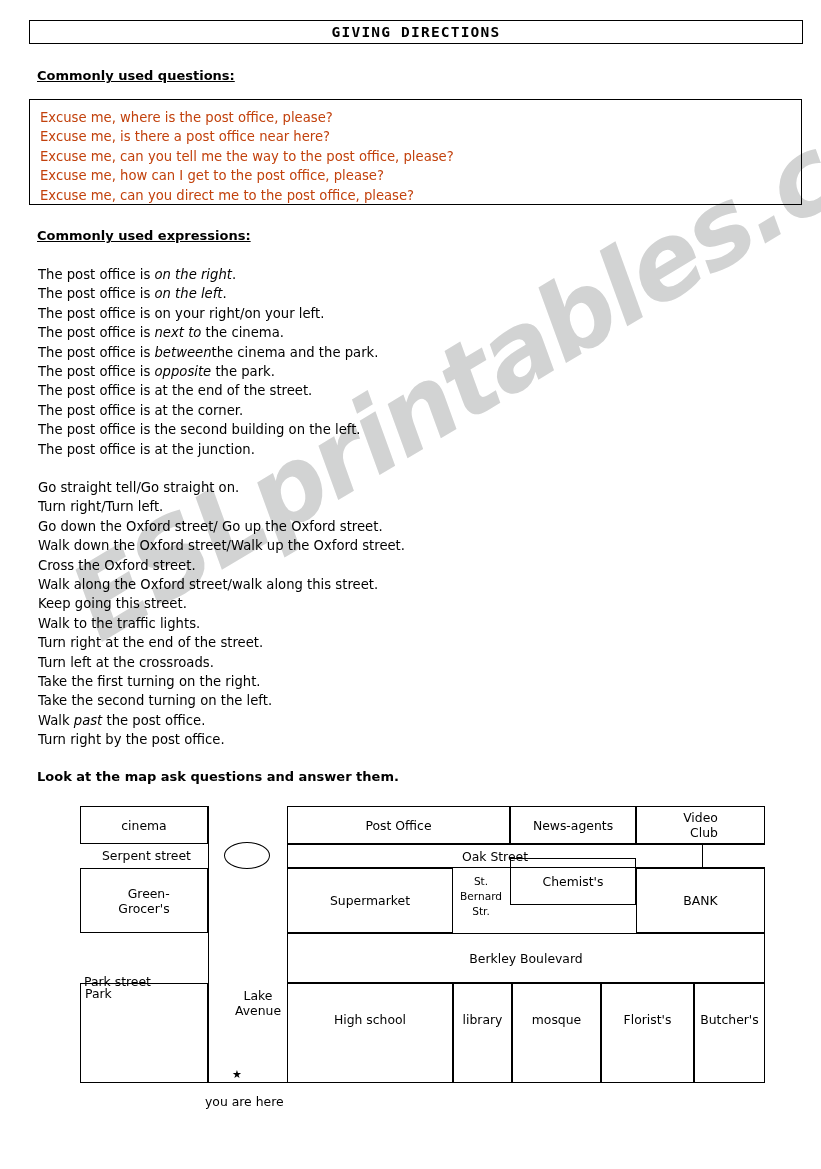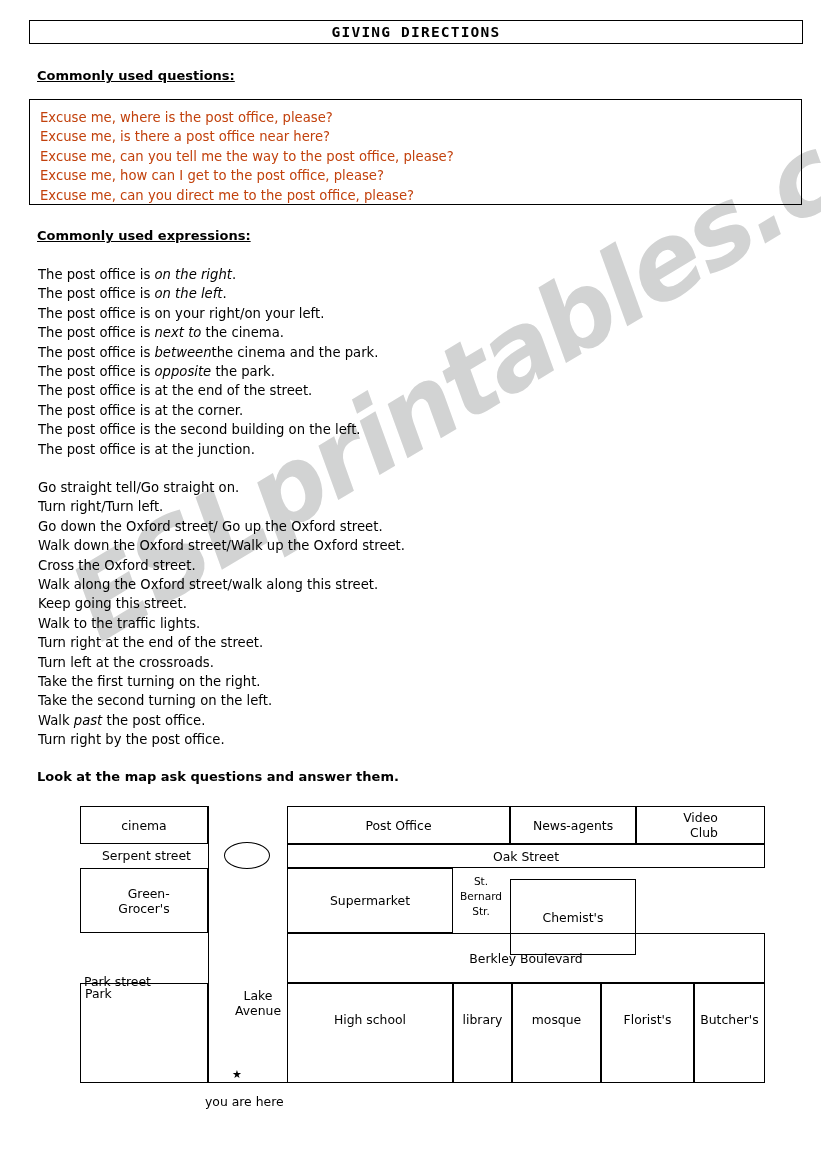--- a/index.html
+++ b/index.html
@@ -291,38 +291,41 @@
       </div>
 
       <div class="mbox" style="left:430px; top:0px; width:126px; height:38px;">
         <span class="mlabel">News-agents</span>
       </div>
 
       <div class="mbox" style="left:556px; top:0px; width:129px; height:38px;">
         <span class="mlabel">Video<br>Club</span>
       </div>
 
-      <div class="mbox" style="left:207px; top:38px; width:478px; height:24px; border-top:none; border-bottom:none;">
+      <div class="mbox" style="left:207px; top:38px; width:416px; height:24px; border-top:none; border-bottom:none;">
         <span class="mlabel">Oak Street</span>
       </div>
       <div class="map-bottom-rule" style="left:207px; top:38px; width:478px; height:1px;"></div>
       <div class="map-bottom-rule" style="left:207px; top:61px; width:478px; height:1px;"></div>
 
       <div class="mbox" style="left:207px; top:62px; width:166px; height:65px;">
         <span class="mlabel">Supermarket</span>
       </div>
 
       <div class="street-label centered" style="left:375px; top:67px; width:52px;">
         <span class="mlabel small">St.<br>Bernard<br>Str.</span>
       </div>
 
-      <div class="mbox" style="left:430px; top:73px; width:126px; height:76px;">
+      <div class="mbox" style="left:430px; top:52px; width:126px; height:47px;">
         <span class="mlabel">Chemist's</span>
       </div>
 
+      <div class="mbox" style="left:556px; top:62px; width:129px; height:65px;">
+        <span class="mlabel">BANK</span>
+      </div>
 
       <div class="mbox" style="left:207px; top:127px; width:478px; height:50px; border-top:none; border-bottom:none;">
         <span class="mlabel">Berkley Boulevard</span>
       </div>
       <div class="map-bottom-rule" style="left:207px; top:127px; width:478px; height:1px;"></div>
       <div class="map-bottom-rule" style="left:207px; top:176px; width:478px; height:1px;"></div>
 
       <div class="mbox" style="left:207px; top:177px; width:166px; height:100px; align-items:center;">
         <span class="mlabel" style="margin-top:-28px;">High school</span>
       </div>

